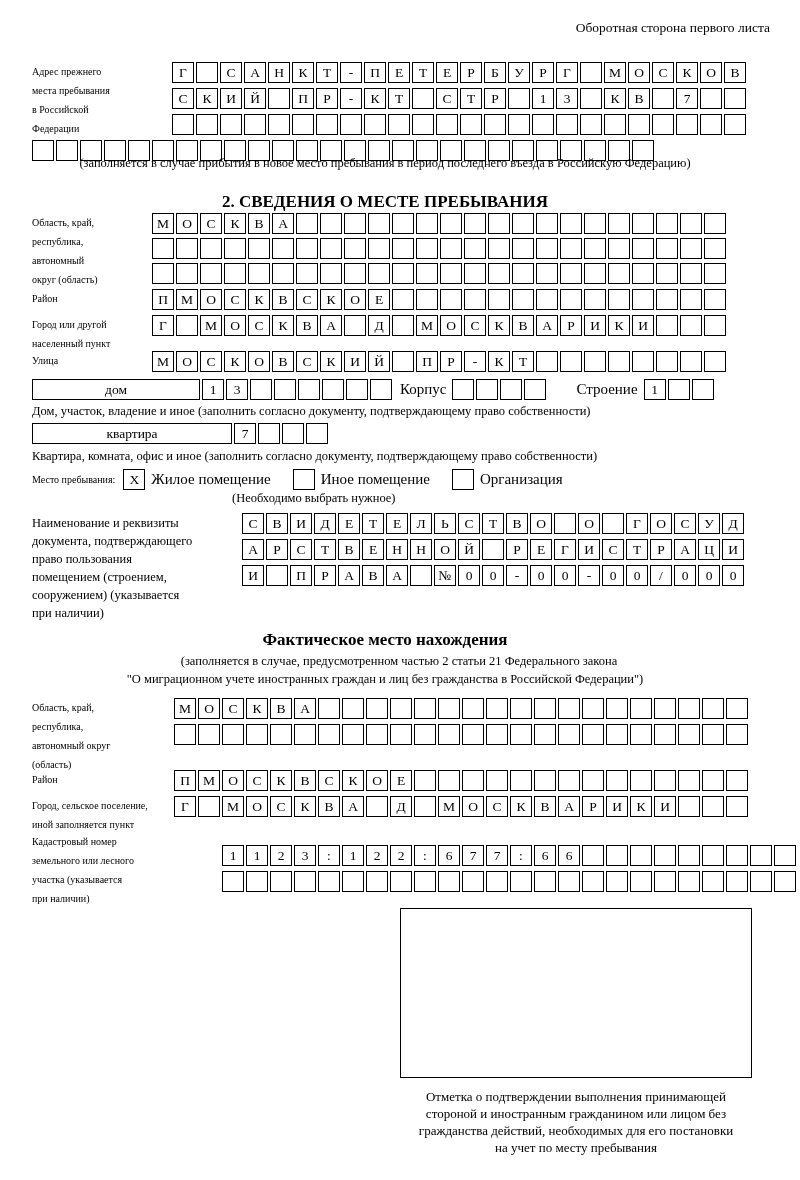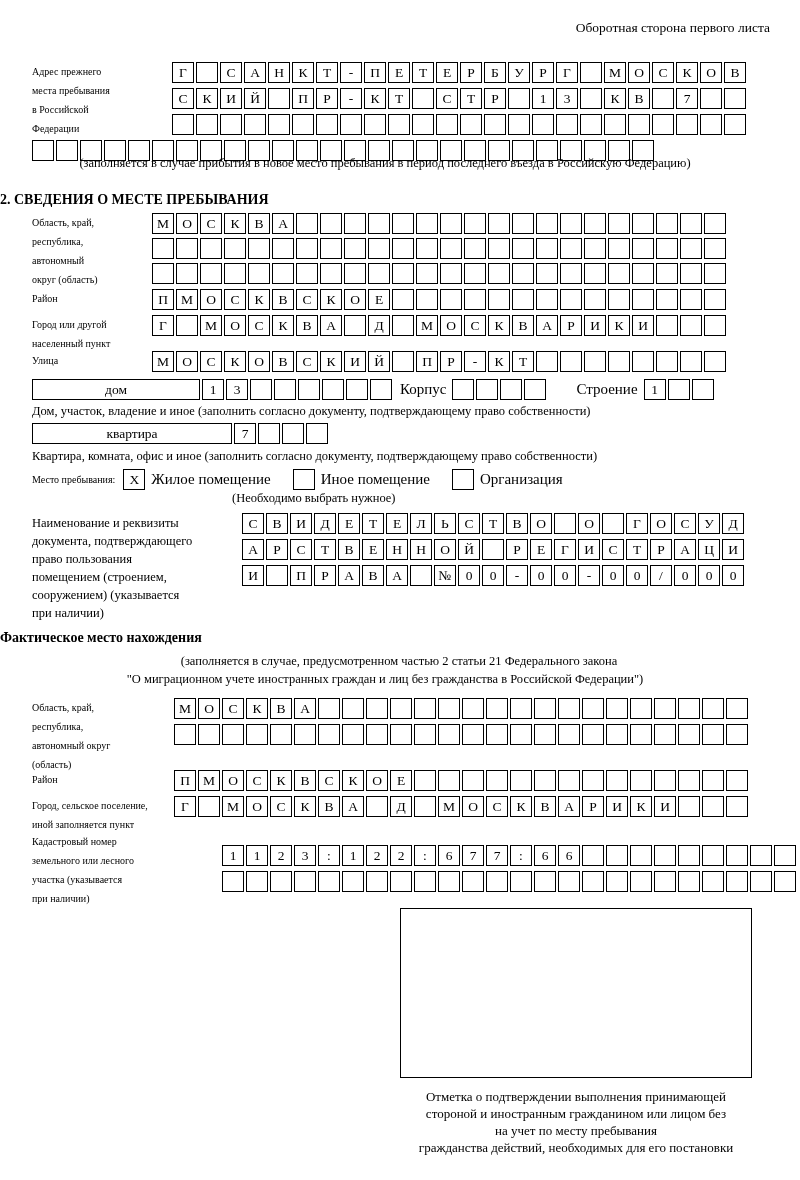--- a/index.html
+++ b/index.html
@@ -34,23 +34,23 @@
   }
   .lbl-sm { font-size: 12.5px; }
 
   .center-note {
     text-align: center;
     font-size: 12.5px;
     width: 100%;
   }
 
   .section-title {
-    text-align: left;
+    text-align: center;
     font-weight: bold;
-    font-size: 14px;
+    font-size: 17px;
     width: 100%;
   }
 
   
   .cells { display: flex; }
   .cell {
     width: 22px;
     height: 21px;
     border: 1px solid #000;
     margin-right: 2px;
@@ -715,17 +715,17 @@
     <div class="cell"></div>
     <div class="cell"></div>
     <div class="cell"></div>
   </div>
 
   <div class="abs bigbox" style="top:908px; left:400px; width:352px; height:170px;"></div>
 
   <div class="abs footnote" style="top:1088px; left:390px; width:372px;">
     <div>Отметка о подтверждении выполнения принимающей</div>
     <div>стороной и иностранным гражданином или лицом без</div>
+    <div>гражданства действий, необходимых для его постановки</div>
     <div>на учет по месту пребывания</div>
-    <div>гражданства действий, необходимых для его постановки</div>
   </div>
 
 </div>
 
 </body></html>

